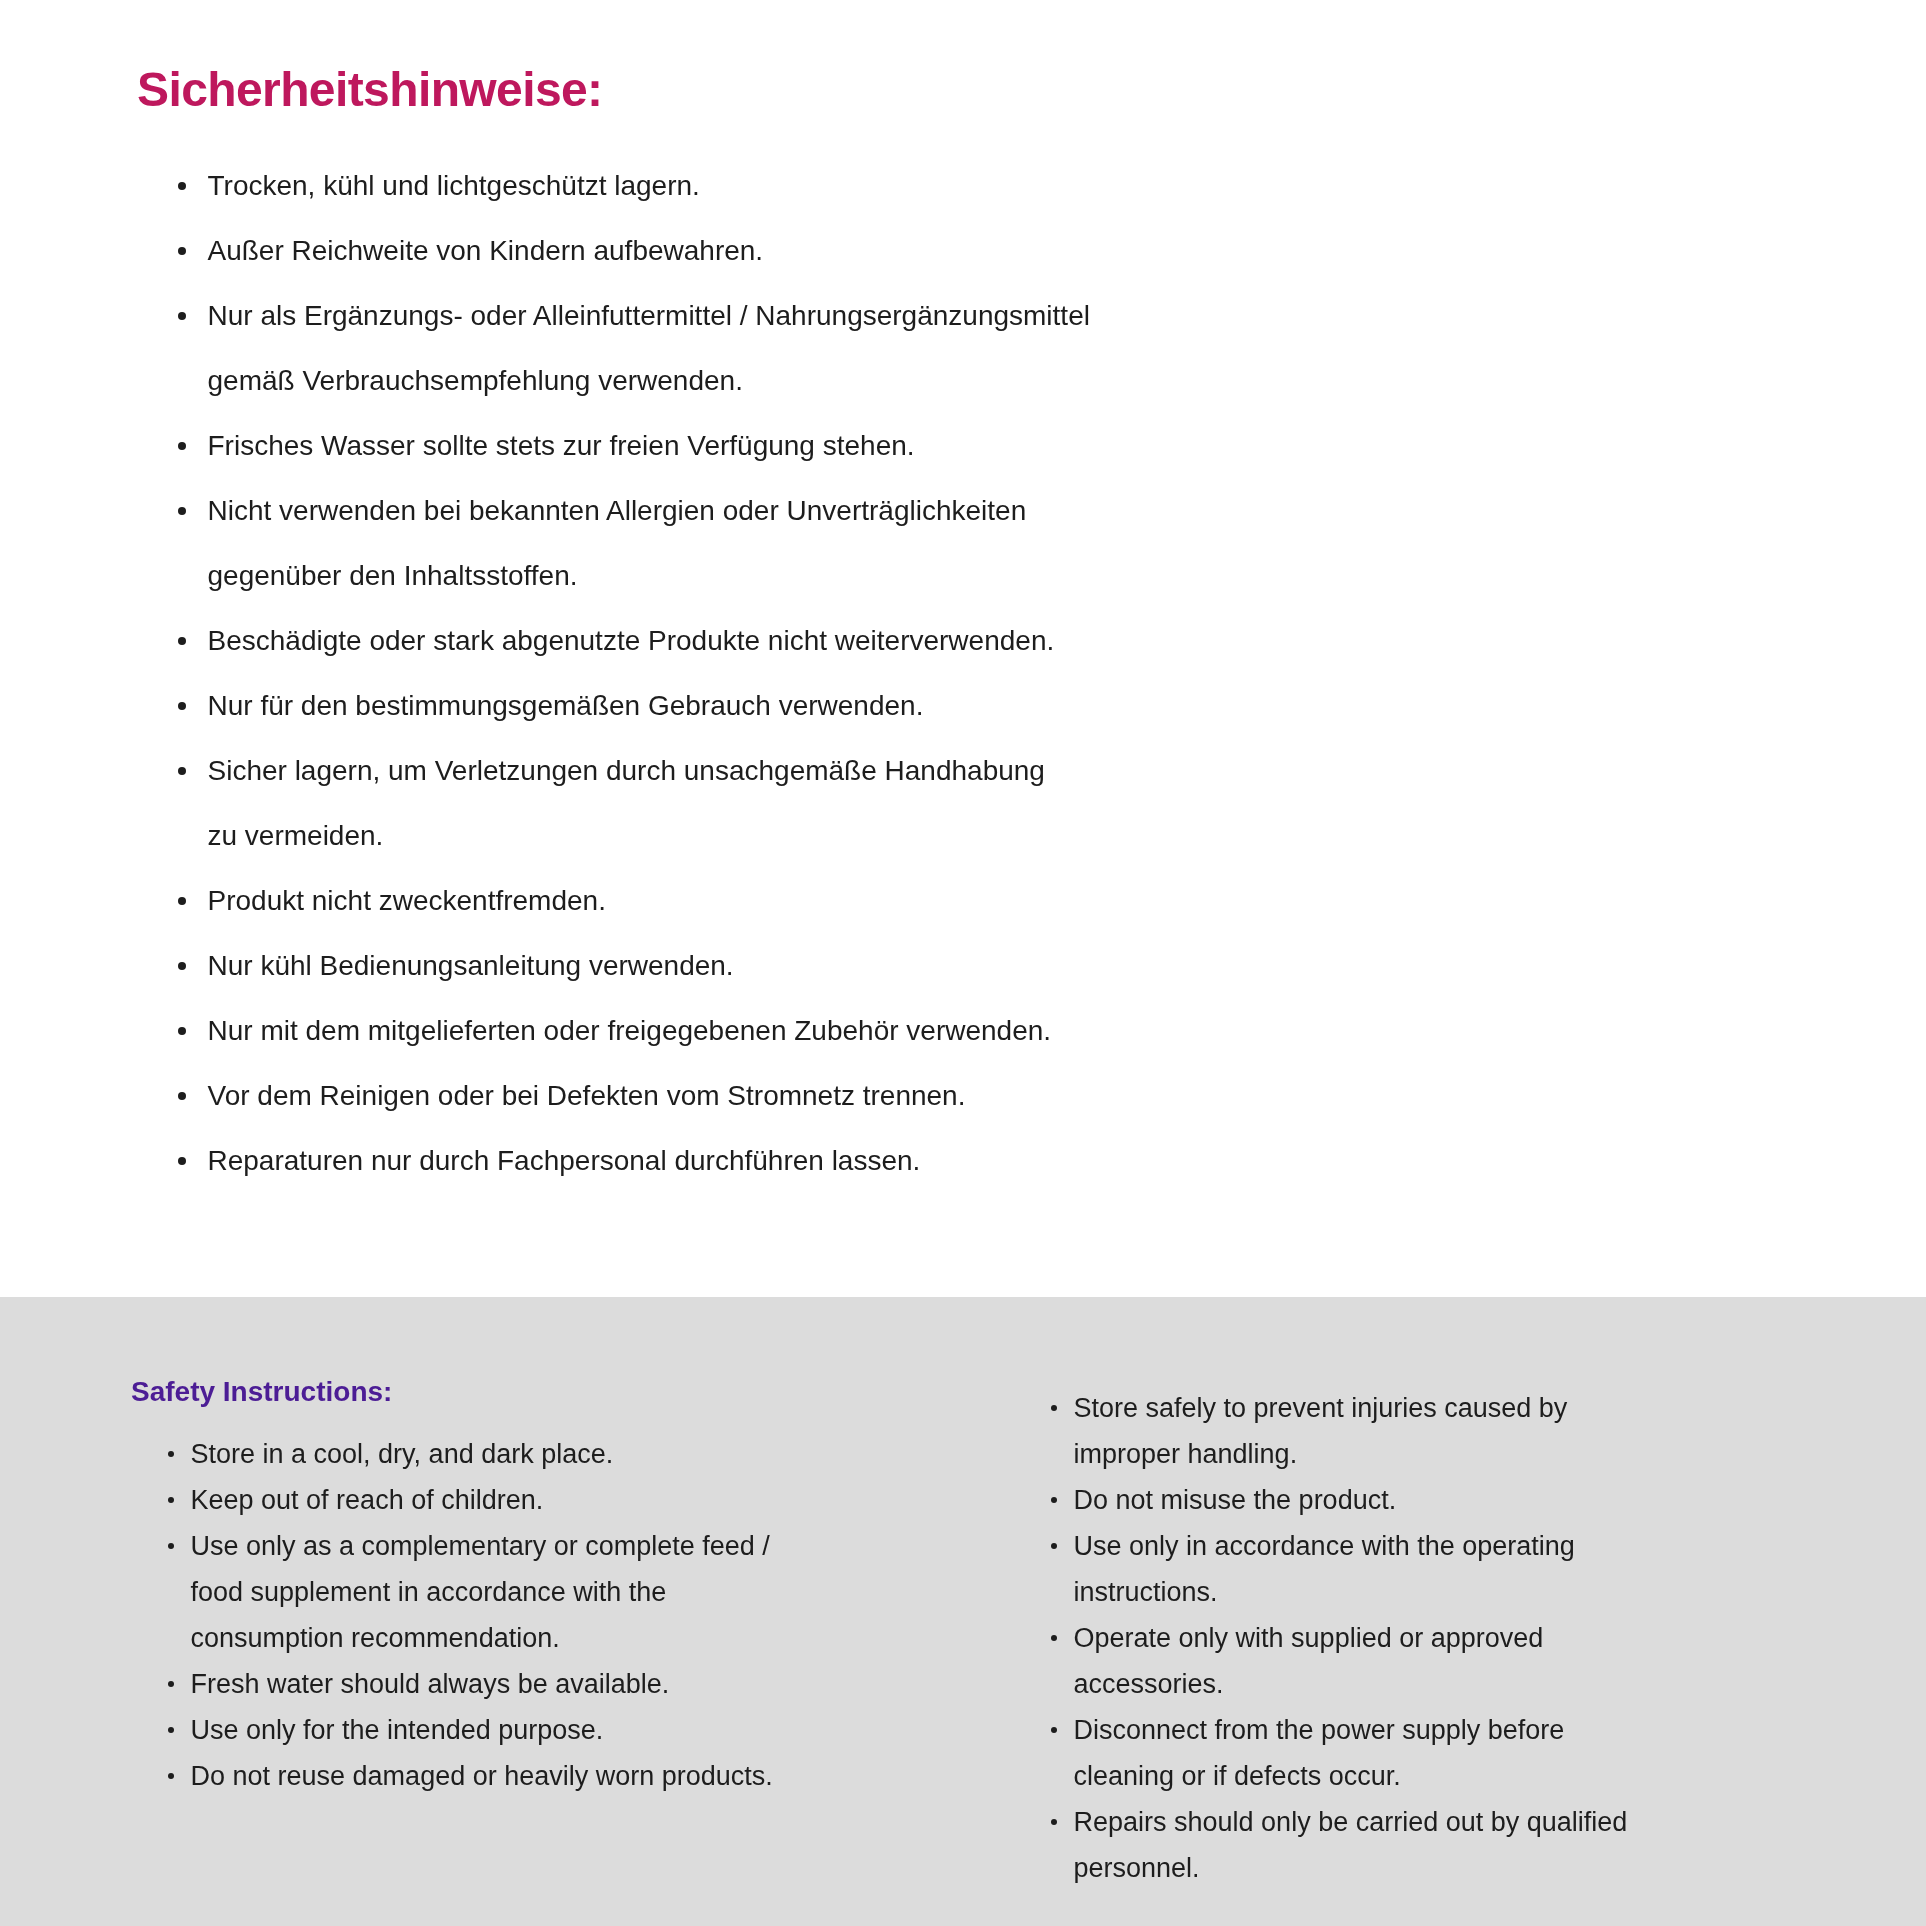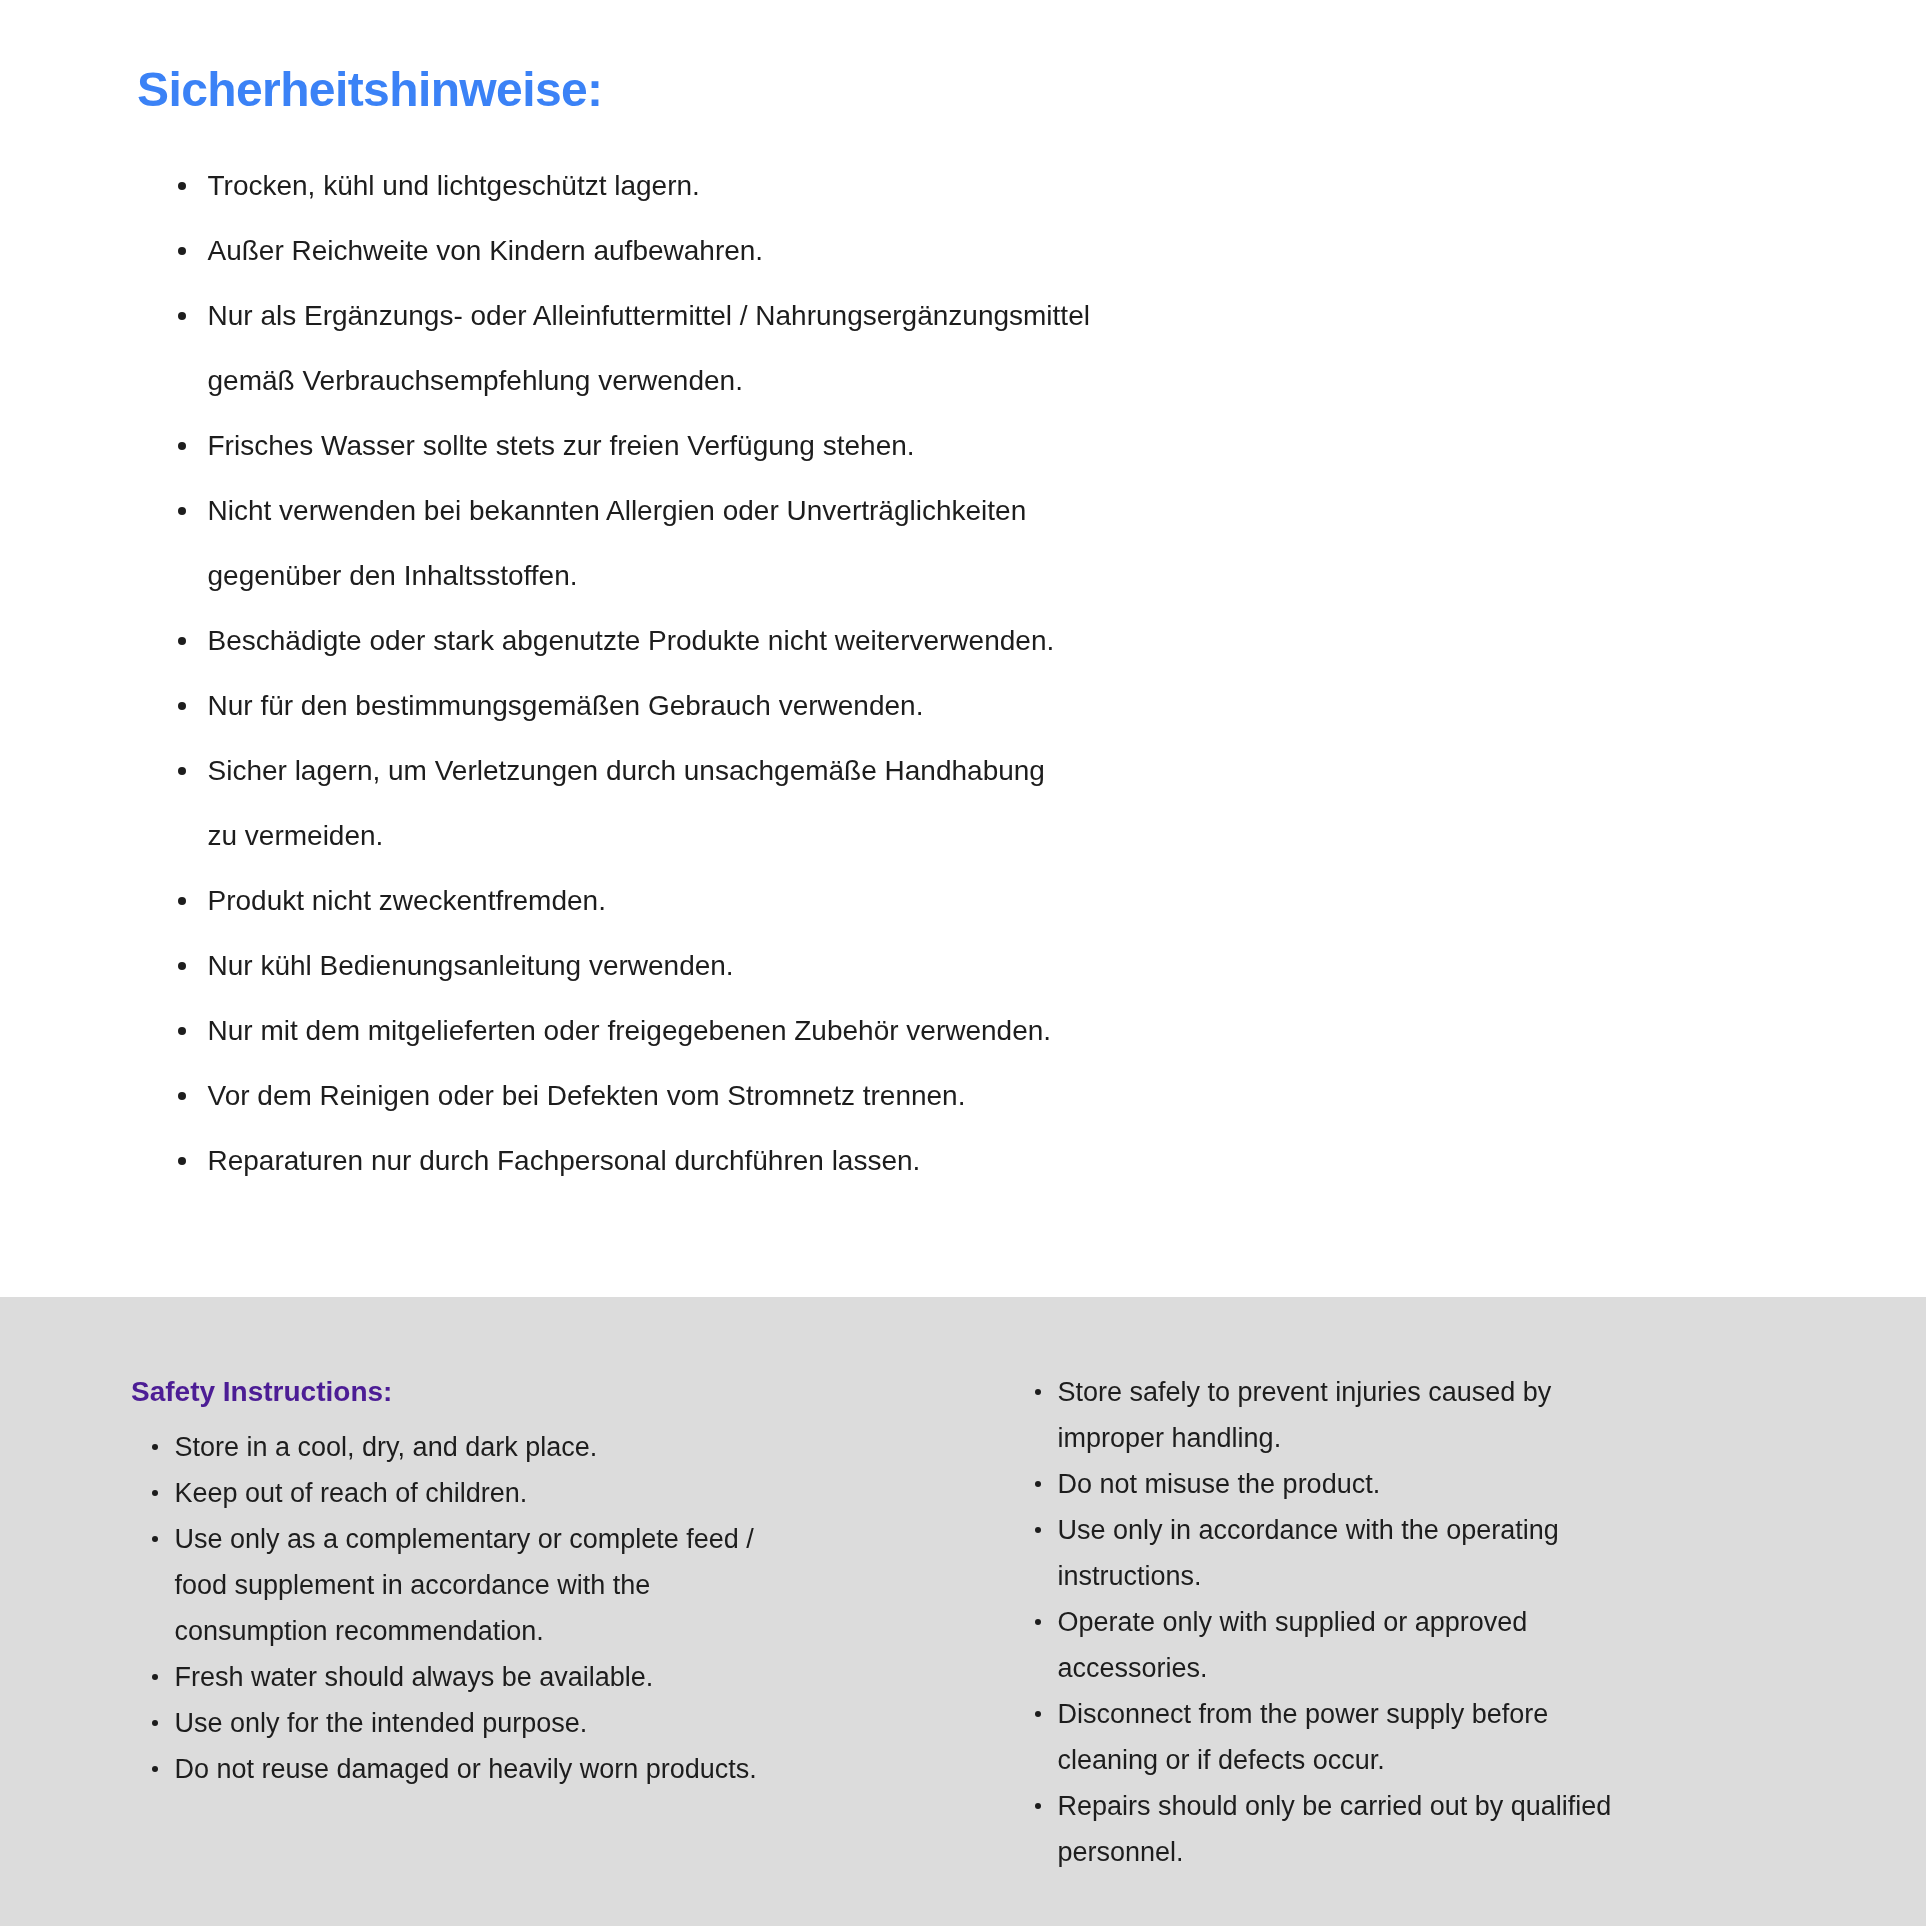--- a/index.html
+++ b/index.html
@@ -16,21 +16,21 @@
   }
   .section-de {
     height: 1297px;
     box-sizing: border-box;
     background: #ffffff;
     padding: 62px 58px 0 137px;
   }
   .de-title {
     font-size: 48px;
     font-weight: 700;
-    color: #3b82f6;
+    color: #be185d;
     margin: 0 0 36px 0;
     letter-spacing: -0.6px;
   }
   ul.de-list {
     list-style: none;
     margin: 0;
     padding: 0 0 0 41px;
   }
   ul.de-list li {
     position: relative;
@@ -67,21 +67,21 @@
   }
   .en-title {
     font-size: 28px;
     font-weight: 700;
     color: #4c1d95;
     margin: 0 0 9px 0;
     line-height: 46px;
   }
   ul.en-list {
     list-style: none;
-    margin: 0;
+    margin: 16px;
     padding: 0;
   }
   ul.en-list.indented {
     padding-left: 21px;
   }
   ul.en-list li {
     position: relative;
     padding-left: 22.5px;
     font-size: 27px;
     line-height: 46px;

